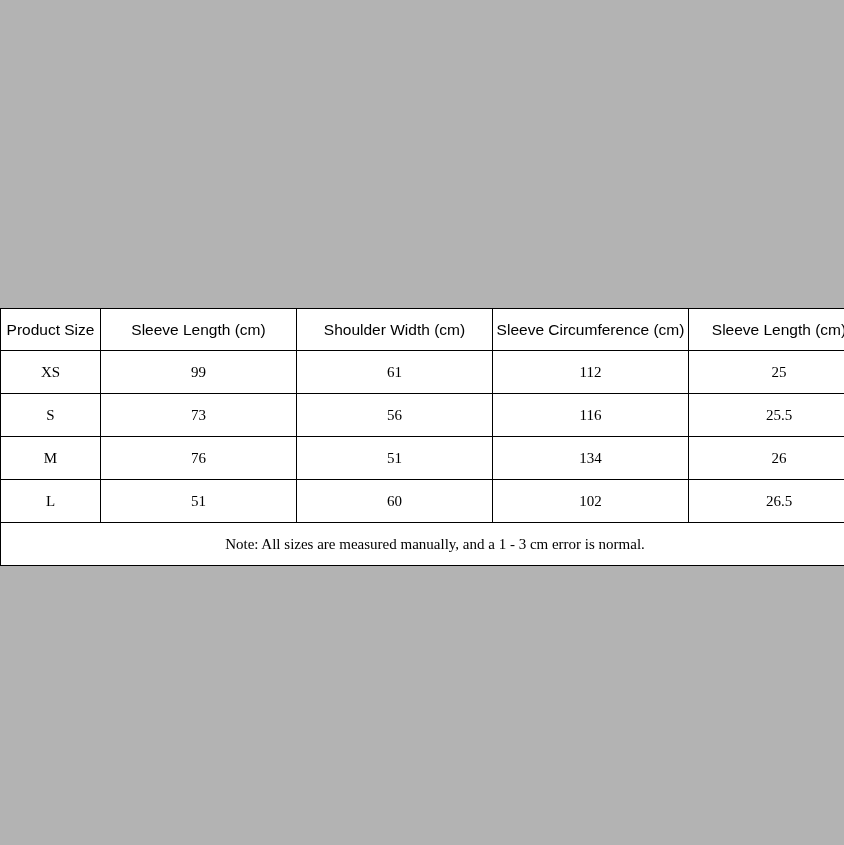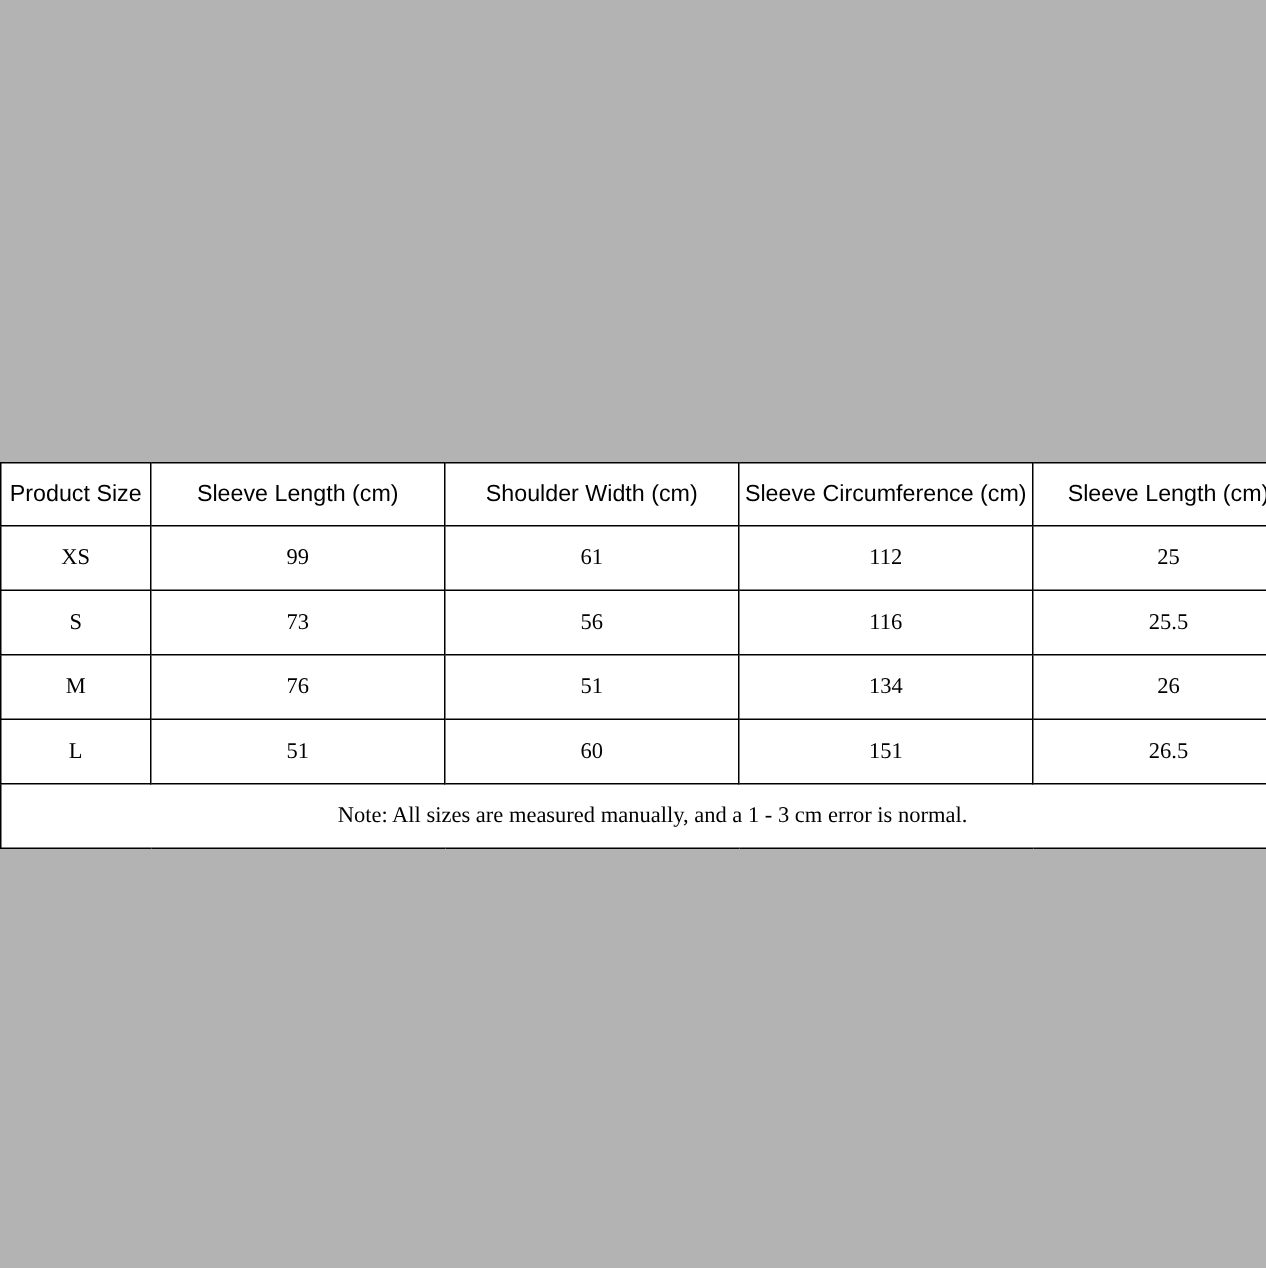--- a/index.html
+++ b/index.html
@@ -98,21 +98,21 @@
           <td>M</td>
           <td>76</td>
           <td>51</td>
           <td>134</td>
           <td>26</td>
         </tr>
         <tr>
           <td>L</td>
           <td>51</td>
           <td>60</td>
-          <td>151</td>
+          <td>102</td>
           <td>26.5</td>
         </tr>
         <tr class="note-row">
           <td colspan="5">Note: All sizes are measured manually, and a 1 - 3 cm error is normal.</td>
         </tr>
       </tbody>
     </table>
   </div>
 </div>
 

